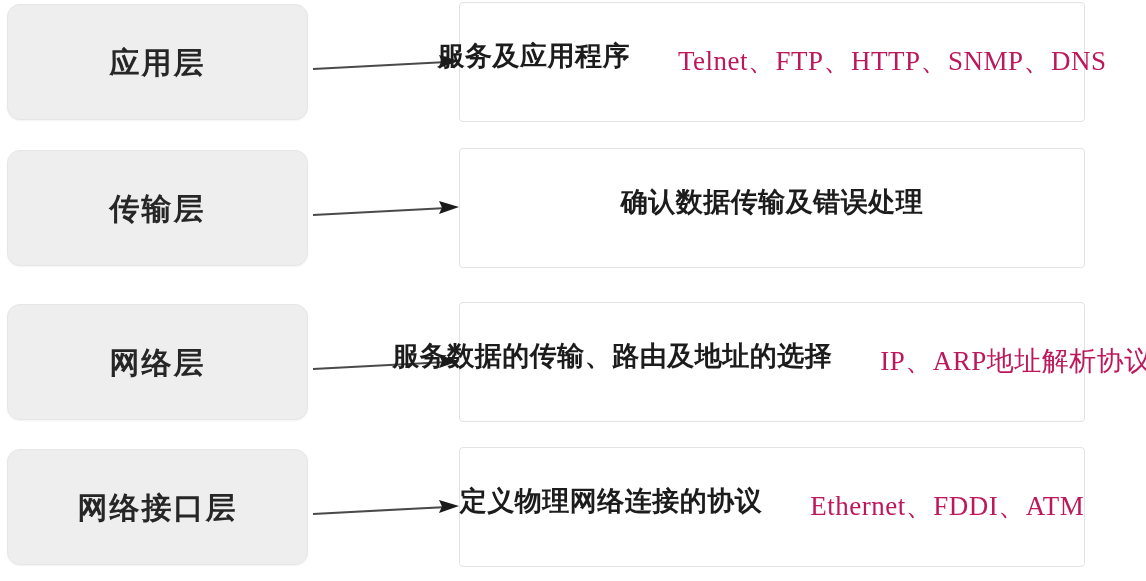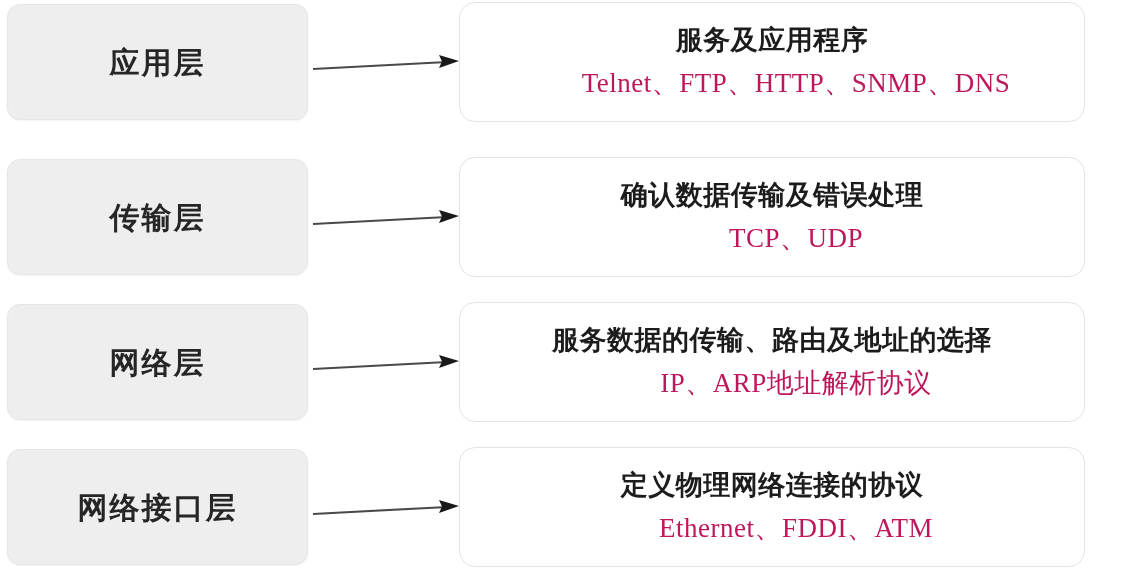--- a/index.html
+++ b/index.html
@@ -18,21 +18,21 @@
     background: #ffffff;
     overflow: hidden;
   }
   .row {
     position: absolute;
     left: 0;
     width: 1146px;
     height: 131px;
   }
   .row-0 { top: 0; }
-  .row-1 { top: 155px; text-decoration: underline; }
+  .row-1 { top: 146px; text-decoration: underline; }
   .row-2 { top: 300px; }
   .row-3 { top: 445px; }
 
   
   .layer-box {
     position: absolute;
     left: 7px;
     top: 4px;
     width: 301px;
     height: 116px;
@@ -66,24 +66,24 @@
 
   
   .detail-box {
     position: absolute;
     left: 459px;
     top: 2px;
     width: 626px;
     height: 120px;
     background: #ffffff;
     border: 1px solid #e3e3e3;
-    border-radius: 16px;
+    border-radius: 4px;
     box-sizing: border-box;
     display: flex;
-    flex-direction: column;
+    flex-direction: row;
     align-items: center;
     justify-content: center;
   }
   .detail-title {
     font-family: "Liberation Sans", "DejaVu Sans", sans-serif;
     font-weight: bold;
     font-size: 27px;
     color: #1c1c1c;
     letter-spacing: 0.5px;
     line-height: 1.15;
@@ -126,21 +126,20 @@
       <span class="layer-label">传输层</span>
     </div>
     <div class="arrow">
       <svg width="150" height="28" viewBox="0 0 150 28" xmlns="http://www.w3.org/2000/svg">
         <line x1="2" y1="21" x2="136" y2="14" stroke="#4a4a4a" stroke-width="2.2"></line>
         <polygon points="148,13 128,7 131,13.5 128,20" fill="#1a1a1a"></polygon>
       </svg>
     </div>
     <div class="detail-box">
       <span class="detail-title">确认数据传输及错误处理</span>
-      <span class="detail-sub">TCP、UDP</span>
     </div>
   </div>
 
   <div class="row row-3">
     <div class="layer-box">
       <span class="layer-label">网络接口层</span>
     </div>
     <div class="arrow">
       <svg width="150" height="28" viewBox="0 0 150 28" xmlns="http://www.w3.org/2000/svg">
         <line x1="2" y1="21" x2="136" y2="14" stroke="#4a4a4a" stroke-width="2.2"></line>

